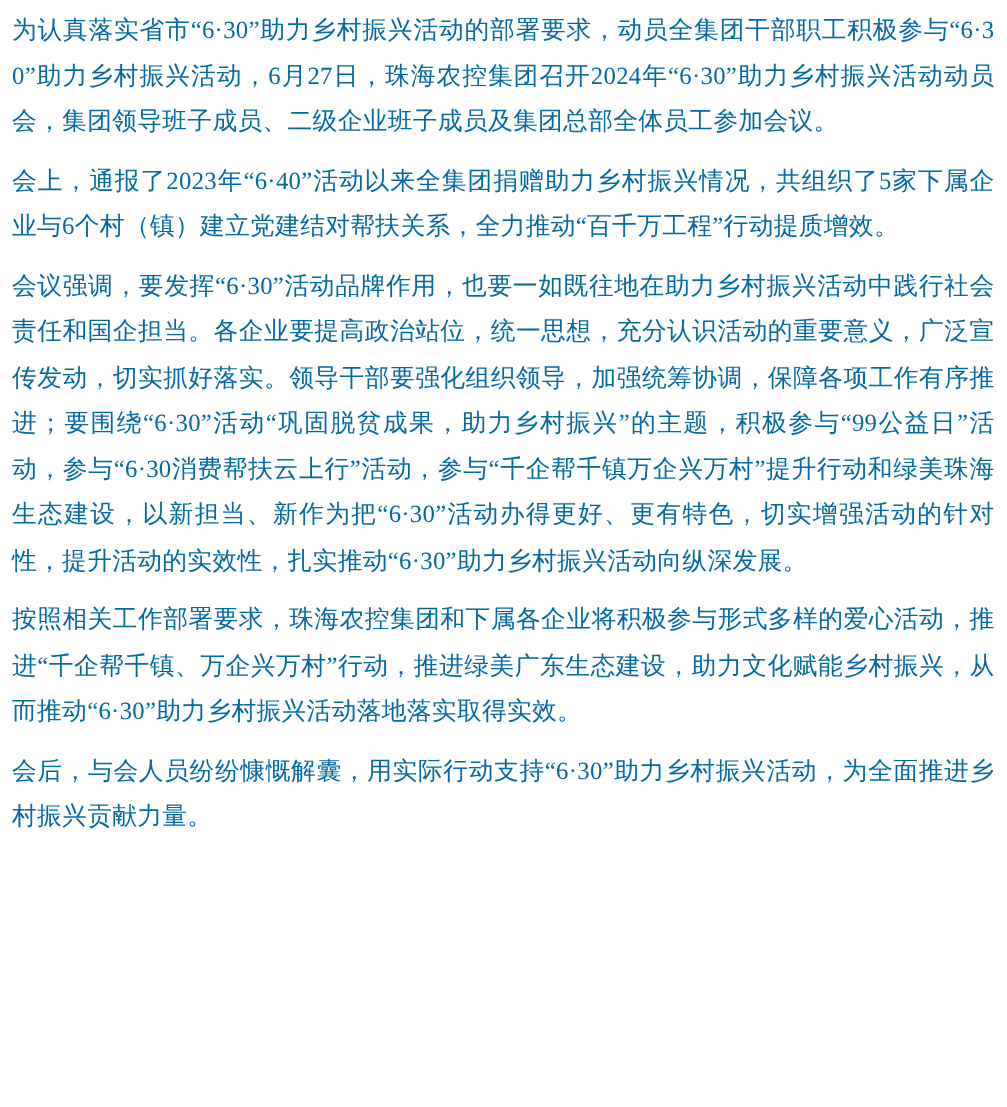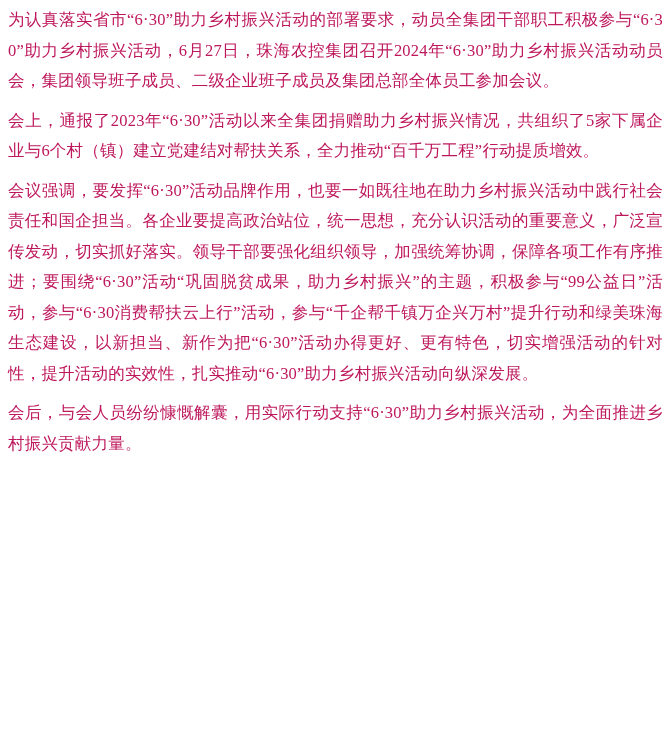--- a/index.html
+++ b/index.html
@@ -16,28 +16,29 @@
     font-family: "Liberation Serif", "DejaVu Serif", serif;
   }
   .article {
     width: 655px;
   }
   .article p {
     margin: 0 0 9px 0;
     padding: 0;
     font-size: 16.5px;
     line-height: 30.5px;
-    color: #be185d;
+    color: #0369a1;
     text-align: justify;
     text-justify: inter-ideograph;
     letter-spacing: 0.2px;
     word-break: break-all;
   }
 </style>
 </head>
 <body>
 
 <div class="article">
   <p>为认真落实省市“6·30”助力乡村振兴活动的部署要求，动员全集团干部职工积极参与“6·30”助力乡村振兴活动，6月27日，珠海农控集团召开2024年“6·30”助力乡村振兴活动动员会，集团领导班子成员、二级企业班子成员及集团总部全体员工参加会议。</p>
-  <p>会上，通报了2023年“6·30”活动以来全集团捐赠助力乡村振兴情况，共组织了5家下属企业与6个村（镇）建立党建结对帮扶关系，全力推动“百千万工程”行动提质增效。</p>
+  <p>会上，通报了2023年“6·40”活动以来全集团捐赠助力乡村振兴情况，共组织了5家下属企业与6个村（镇）建立党建结对帮扶关系，全力推动“百千万工程”行动提质增效。</p>
   <p>会议强调，要发挥“6·30”活动品牌作用，也要一如既往地在助力乡村振兴活动中践行社会责任和国企担当。各企业要提高政治站位，统一思想，充分认识活动的重要意义，广泛宣传发动，切实抓好落实。领导干部要强化组织领导，加强统筹协调，保障各项工作有序推进；要围绕“6·30”活动“巩固脱贫成果，助力乡村振兴”的主题，积极参与“99公益日”活动，参与“6·30消费帮扶云上行”活动，参与“千企帮千镇万企兴万村”提升行动和绿美珠海生态建设，以新担当、新作为把“6·30”活动办得更好、更有特色，切实增强活动的针对性，提升活动的实效性，扎实推动“6·30”助力乡村振兴活动向纵深发展。</p>
+  <p>按照相关工作部署要求，珠海农控集团和下属各企业将积极参与形式多样的爱心活动，推进“千企帮千镇、万企兴万村”行动，推进绿美广东生态建设，助力文化赋能乡村振兴，从而推动“6·30”助力乡村振兴活动落地落实取得实效。</p>
   <p>会后，与会人员纷纷慷慨解囊，用实际行动支持“6·30”助力乡村振兴活动，为全面推进乡村振兴贡献力量。</p>
 </div>
 
 </body></html>

